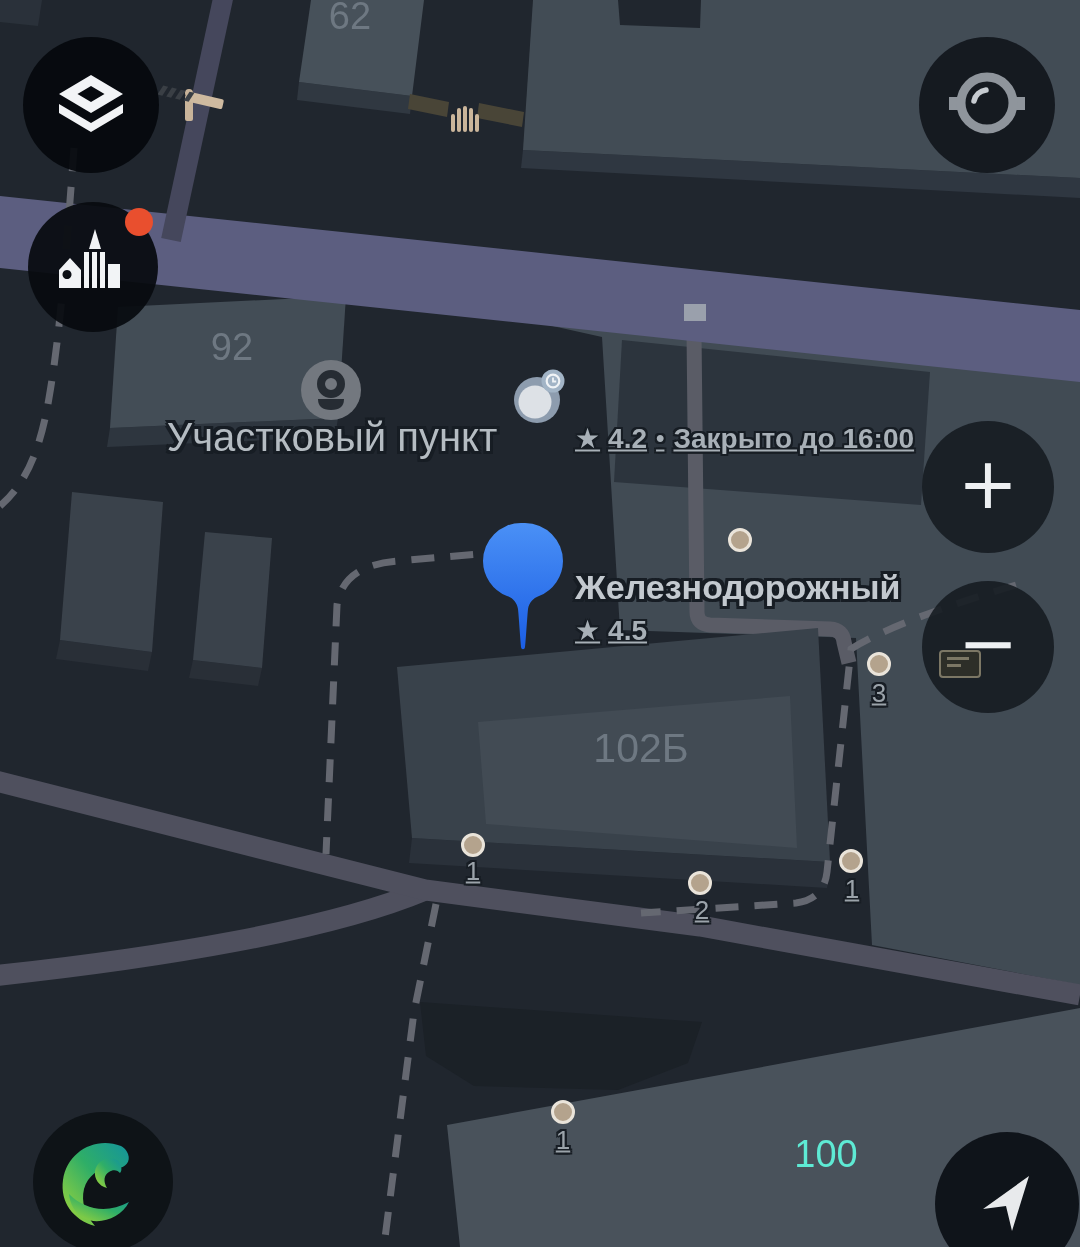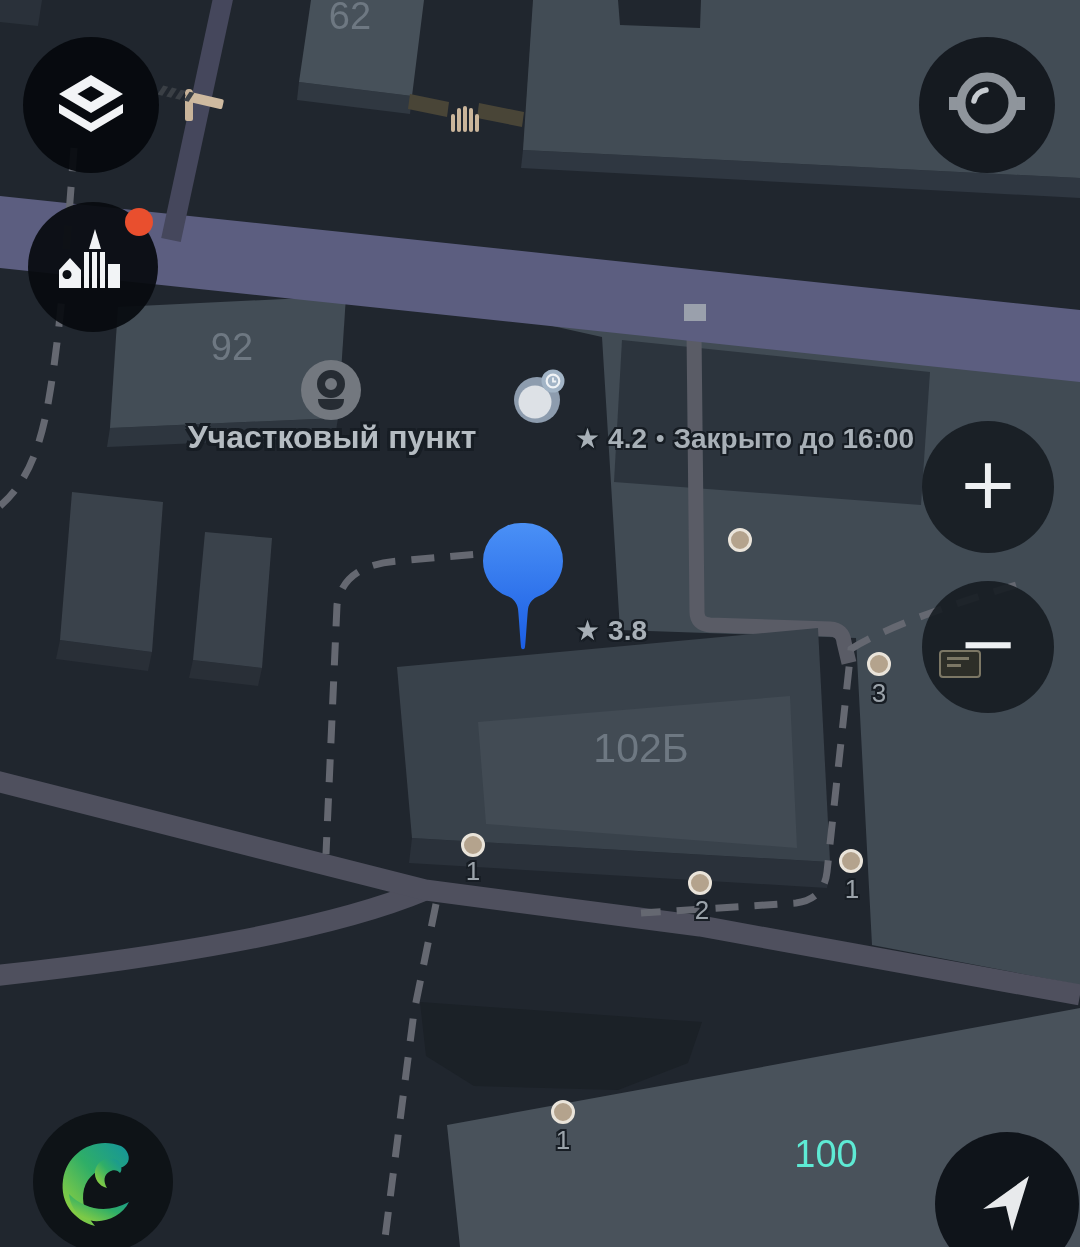--- a/index.html
+++ b/index.html
@@ -6,26 +6,26 @@
   #stage{position:relative;width:1080px;height:1247px;overflow:hidden;
          font-family:"Liberation Sans","DejaVu Sans",sans-serif;background:#20262e;padding-left:20px;}
   #mapsvg{position:absolute;left:0;top:0;z-index:1;}
   .maplabel{position:absolute;z-index:3;white-space:nowrap;pointer-events:none;}
   .bnum{color:#6e7882;font-size:38px;font-weight:400;transform:translate(-50%,-50%);}
   .bnum.light{color:#5eead4;margin-top:14px;}
   .b102{font-size:41px;}
   .outl{text-shadow:-3px -3px 0 #171d24,3px -3px 0 #171d24,-3px 3px 0 #171d24,3px 3px 0 #171d24,
         0 -3px 0 #171d24,0 3px 0 #171d24,-3px 0 0 #171d24,3px 0 0 #171d24;}
   .outl2{text-shadow:-2px -2px 0 #171d24,2px -2px 0 #171d24,-2px 2px 0 #171d24,2px 2px 0 #171d24,
-        0 -2px 0 #171d24,0 2px 0 #171d24,-2px 0 0 #171d24,2px 0 0 #171d24;}
+        0 -2px 0 #171d24,0 2px 0 #171d24,-2px 0 0 #171d24,2px 0 0 #171d24;text-decoration:underline;}
   .poi-title{font-size:34px;font-weight:700;color:#c3c9cf;transform:translate(0,-50%);}
   .poi-sub{font-size:28px;font-weight:700;color:#a8b0b7;transform:translate(0,-50%);}
   .poi-sub .star{margin-right:8px;}
   .poi-sub .sep{margin:0 9px;font-size:24px;vertical-align:2px;}
-  .police-line{font-size:32px;font-weight:700;color:#b5bcc2;transform:translate(-50%,-50%);}
+  .police-line{font-size:40px;font-weight:400;color:#b5bcc2;transform:translate(-50%,-50%);}
   .entnum{font-size:26px;font-weight:400;color:#9ba3aa;transform:translate(-50%,-50%);}
   .cbtn{position:absolute;border-radius:50%;z-index:5;display:flex;align-items:center;justify-content:center;cursor:pointer;}
   .btn-layers{left:23px;top:37px;width:136px;height:136px;background:rgba(5,9,13,0.93);}
   .btn-camera{left:919px;top:37px;width:136px;height:136px;background:rgba(17,22,28,0.92);}
   .btn-city{left:28px;top:202px;width:130px;height:130px;background:rgba(7,11,15,0.93);}
   .btn-plus{left:922px;top:421px;width:132px;height:132px;background:rgba(21,26,32,0.88);}
   .btn-minus{left:922px;top:581px;width:132px;height:132px;background:rgba(21,26,32,0.88);}
   .btn-logo{left:33px;top:1112px;width:140px;height:140px;background:#0e1317;}
   .btn-nav{left:935px;top:1132px;width:144px;height:144px;background:rgba(13,17,23,0.95);}
   .zoomglyph{color:#eef0f2;font-size:72px;font-weight:400;line-height:1;font-family:"DejaVu Sans",sans-serif;
@@ -172,22 +172,23 @@
   <div class="maplabel bnum" style="left:232px;top:347px;">92</div>
   <div class="maplabel bnum b102" style="left:597px;top:748px;margin-left:44px;">102Б</div>
   <div class="maplabel bnum light" style="left:826px;top:1140px;">100</div>
 
   <div class="maplabel police-line outl" style="left:332px;top:437px;">Участковый пункт</div>
 
   <div class="maplabel poi-sub outl2" style="left:575px;top:438px;">
     <span class="star">★</span><span>4.2</span><span class="sep">•</span><span>Закрыто до 16:00</span>
   </div>
 
+  <div class="maplabel poi-title outl" style="left:575px;top:587px;">Железнодорожный</div>
   <div class="maplabel poi-sub outl2" style="left:575px;top:630px;">
-    <span class="star">★</span><span>3.8</span>
+    <span class="star">★</span><span>4.5</span>
   </div>
 
   <div class="maplabel entnum outl2" style="left:473px;top:871px;">1</div>
   <div class="maplabel entnum outl2" style="left:702px;top:910px;">2</div>
   <div class="maplabel entnum outl2" style="left:852px;top:889px;">1</div>
   <div class="maplabel entnum outl2" style="left:879px;top:693px;">3</div>
   <div class="maplabel entnum outl2" style="left:563px;top:1140px;">1</div>
 
   <div class="cbtn btn-layers">
     <svg width="76" height="76" viewBox="0 0 76 76">

